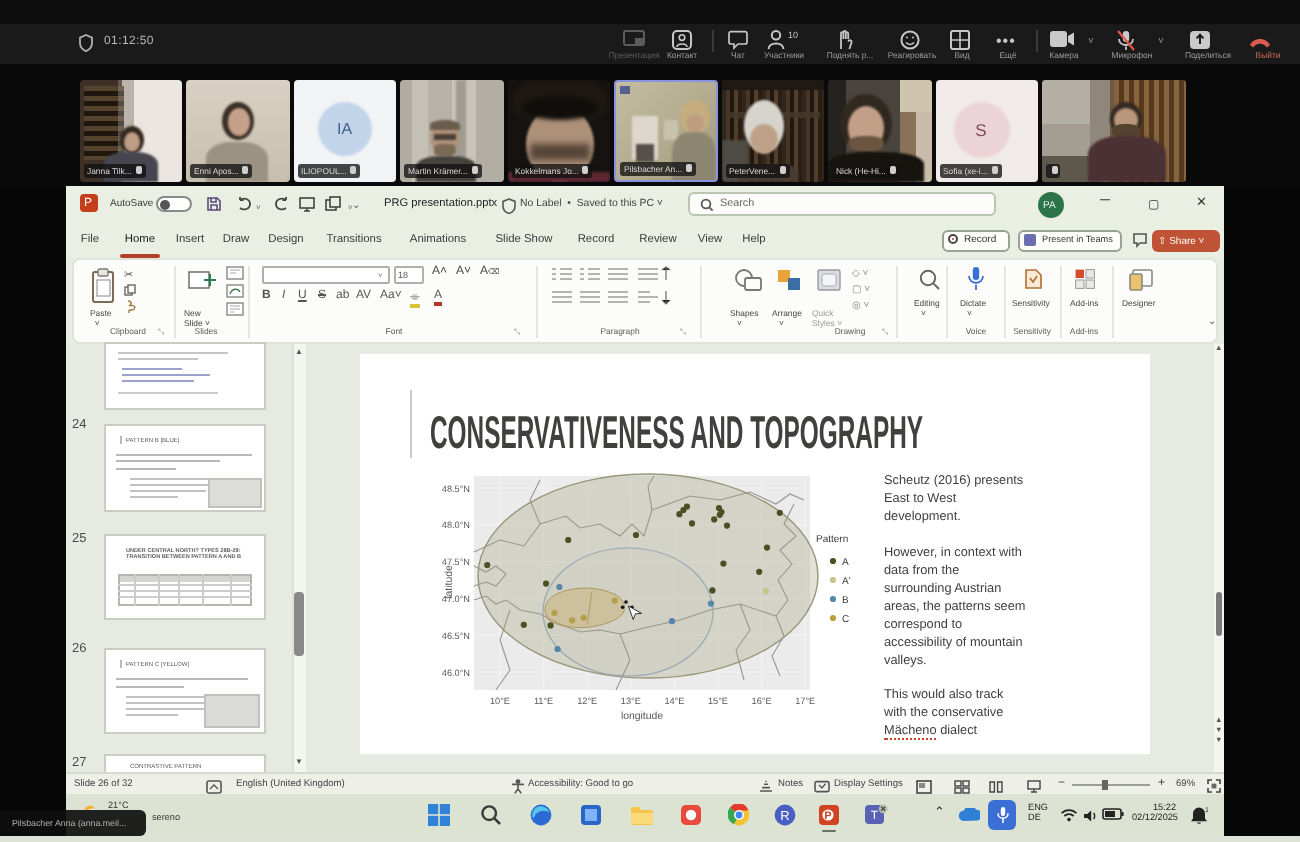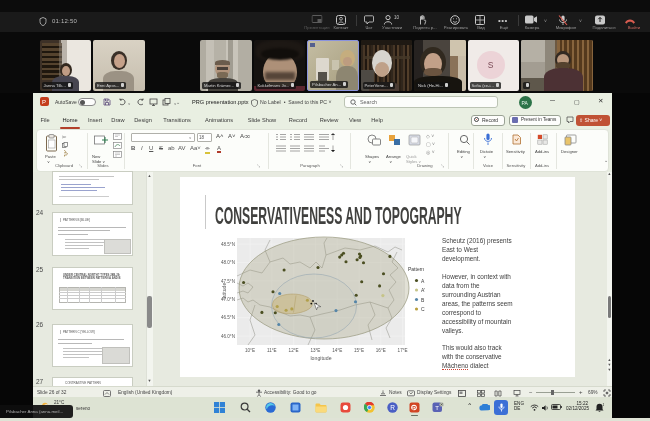--- a/index.html
+++ b/index.html
@@ -144,20 +144,25 @@
       <div class="npill">Janna Tilk...<span class="mic"></span></div>
     </div>
 
     <div class="tile" style="left:93px; background:linear-gradient(180deg,#d9d2c4,#c6beae);">
       <div class="head" style="left:18px; top:11px; width:16px; height:19px; background:#3a3028;"></div>
       <div class="head" style="left:20.5px; top:14px; width:11px; height:14px; background:#c5a18a;"></div>
       <div class="body" style="left:10px; top:31px; width:31px; height:20px; background:#9b9284;"></div>
       <div class="npill">Enni Apos...<span class="mic"></span></div>
     </div>
 
+    <div class="tile" style="left:146.5px; background:#f2f3f4;">
+      <div class="head" style="left:12px; top:11px; width:27px; height:27px; background:#c1d4e9;"></div>
+      <div class="abs" style="left:0; top:20px; width:51.5px; text-align:center; font-size:8px; color:#44618a;">IA</div>
+      <div class="npill">ILIOPOUL...<span class="mic"></span></div>
+    </div>
 
     <div class="tile" style="left:200px; background:linear-gradient(90deg,#b0aca1 0 6px,#c4c0b6 6px 14px,#b6b2a7 14px 26px,#c8c4ba 26px 38px,#b2aea3 38px 100%);">
       <div class="abs" style="left:28px; top:0; width:5px; height:51px; background:#a09c91; filter:blur(0.5px);"></div>
       <div class="head" style="left:15px; top:21px; width:15px; height:16px; background:#b1947c;"></div>
       <div class="abs" style="left:15px; top:20px; width:15px; height:5px; background:#6b5c4c; border-radius:50% 50% 0 0; filter:blur(0.5px);"></div>
       <div class="abs" style="left:17px; top:27px; width:11px; height:3px; background:#4a4038; filter:blur(0.4px);"></div>
       <div class="abs" style="left:17px; top:32px; width:11px; height:6px; background:#7a6a55; border-radius:30%; filter:blur(0.4px);"></div>
       <div class="body" style="left:8px; top:38px; width:30px; height:13px; background:#45423c;"></div>
       <div class="npill">Martin Krämer...<span class="mic"></span></div>
     </div>

